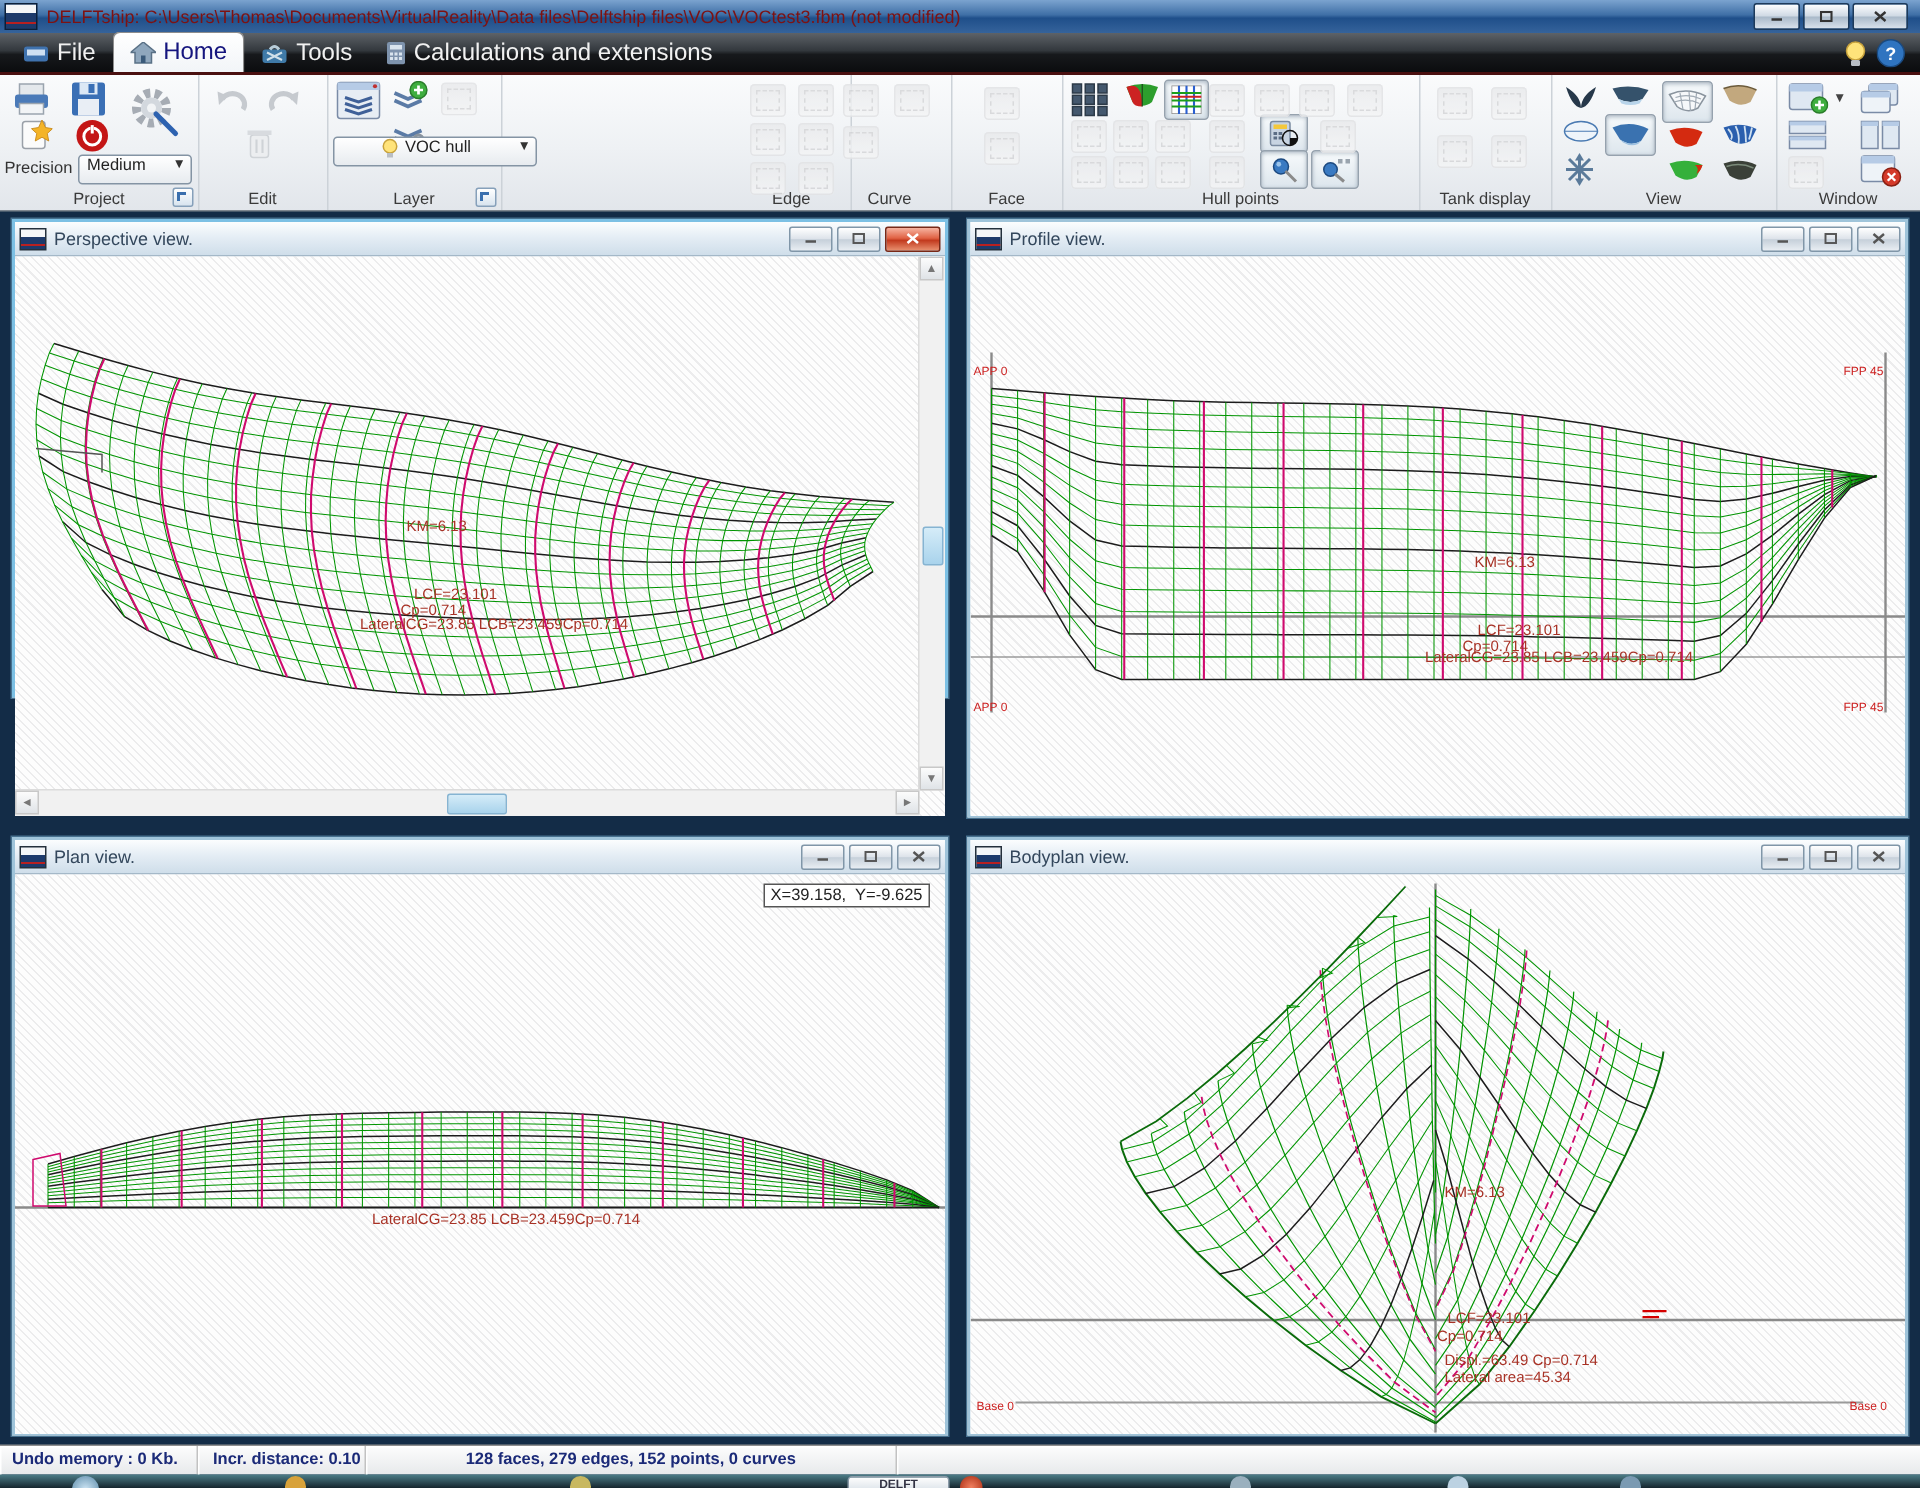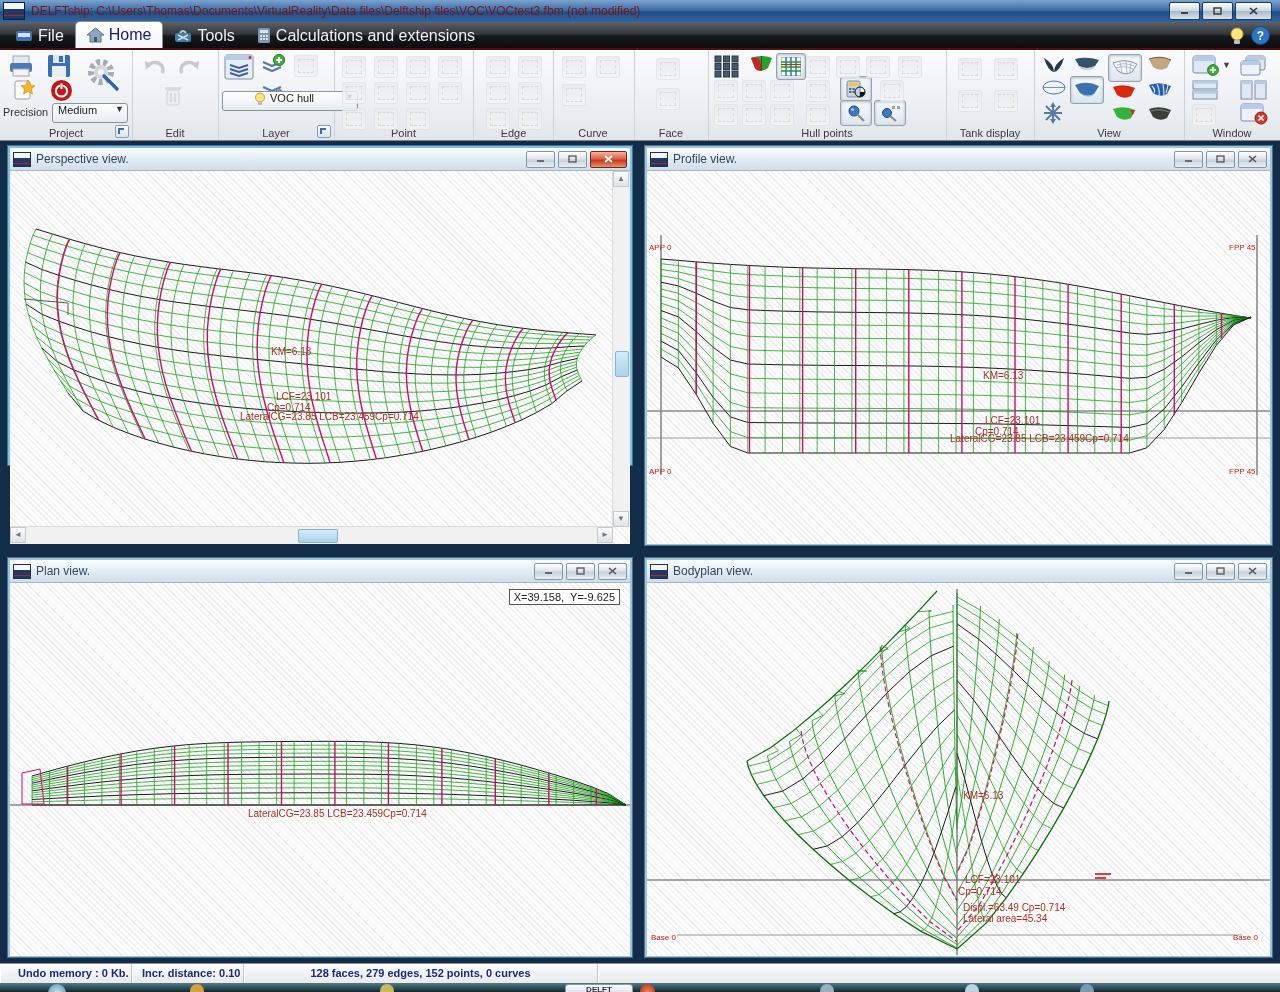--- a/index.html
+++ b/index.html
@@ -244,35 +244,21 @@
           <circle cx="6" cy="5.5" r="4.5" fill="#ffe37a" stroke="#c8a23c"></circle>
           <rect x="4" y="10" width="4" height="3" fill="#b9bec4"></rect>
         </svg>
       <span style="margin-left:4px;">VOC hull</span>
       <span class="arrow">▼</span>
     </div>
     <div class="launcher"></div>
     <div class="group-label">Layer</div>
   </div>
 
-  <div class="group" id="grp-point" style="left:334px;width:139px;">
-    <div class="group-label">Point</div>
-  <span class="ghost" style="left: 8px; top: 6px;"></span>
-      <span class="ghost" style="left: 40px; top: 6px;"></span>
-      <span class="ghost" style="left: 72px; top: 6px;"></span>
-      <span class="ghost" style="left: 104px; top: 6px;"></span>
-      <span class="ghost" style="left: 8px; top: 32px;"></span>
-      <span class="ghost" style="left: 40px; top: 32px;"></span>
-      <span class="ghost" style="left: 72px; top: 32px;"></span>
-      <span class="ghost" style="left: 104px; top: 32px;"></span>
-      <span class="ghost" style="left: 8px; top: 58px;"></span>
-      <span class="ghost" style="left: 40px; top: 58px;"></span>
-      <span class="ghost" style="left: 72px; top: 58px;"></span>
-    </div>
-  <div class="group" id="grp-edge" style="left:474px;width:79px;">
+  <div class="group" id="grp-edge" style="left:488px;width:79px;">
     <div class="group-label">Edge</div>
   <span class="ghost" style="left: 12px; top: 6px;"></span>
       <span class="ghost" style="left: 44px; top: 6px;"></span>
       <span class="ghost" style="left: 12px; top: 32px;"></span>
       <span class="ghost" style="left: 44px; top: 32px;"></span>
       <span class="ghost" style="left: 12px; top: 58px;"></span>
       <span class="ghost" style="left: 44px; top: 58px;"></span>
     </div>
   <div class="group" id="grp-curve" style="left:552px;width:82px;">
     <div class="group-label">Curve</div>
@@ -846,21 +832,21 @@
       <span class="ann" style="left: 318px; top: 291px;">LCF=23.101</span>
       <span class="ann" style="left: 311px; top: 303px;">Cp=0.714</span>
       <span class="ann" style="left: 316px; top: 319px;">Displ.=63.49 Cp=0.714</span>
       <span class="ann" style="left: 316px; top: 330px;">Lateral area=45.34</span>
       <span class="corner" style="left: 4px; top: 350px;">Base 0</span>
       <span class="corner" style="left: 586px; top: 350px;">Base 0</span>
     </div>
 </div>
 
 <div class="status">
-  <div class="scell" style="width:132px;padding-left:18px;">Undo memory : 0 Kb.</div>
+  <div class="scell" style="width:132px;padding-left:8px;">Undo memory : 0 Kb.</div>
   <div class="scell" style="width:112px;padding-left:10px;">Incr. distance: 0.10</div>
   <div class="scell" style="width:354px;text-align:center;">128 faces, 279 edges, 152 points, 0 curves</div>
   <div class="scell" style="flex:1;border-right:none;"></div>
 </div>
 
 <div class="taskbar">
   <div class="tb-frag" style="left:48px;width:18px;height:18px;border-radius:50%;background:radial-gradient(#cfe6f5,#5a8aa8);"></div>
   <div class="tb-frag" style="left:190px;width:14px;height:14px;border-radius:50%;background:#d8a23a;"></div>
   <div class="tb-frag" style="left:380px;width:14px;height:14px;border-radius:50%;background:#c8b860;"></div>
   <div class="tb-frag" style="left:820px;width:14px;height:14px;border-radius:50%;background:#9ab0be;"></div>

